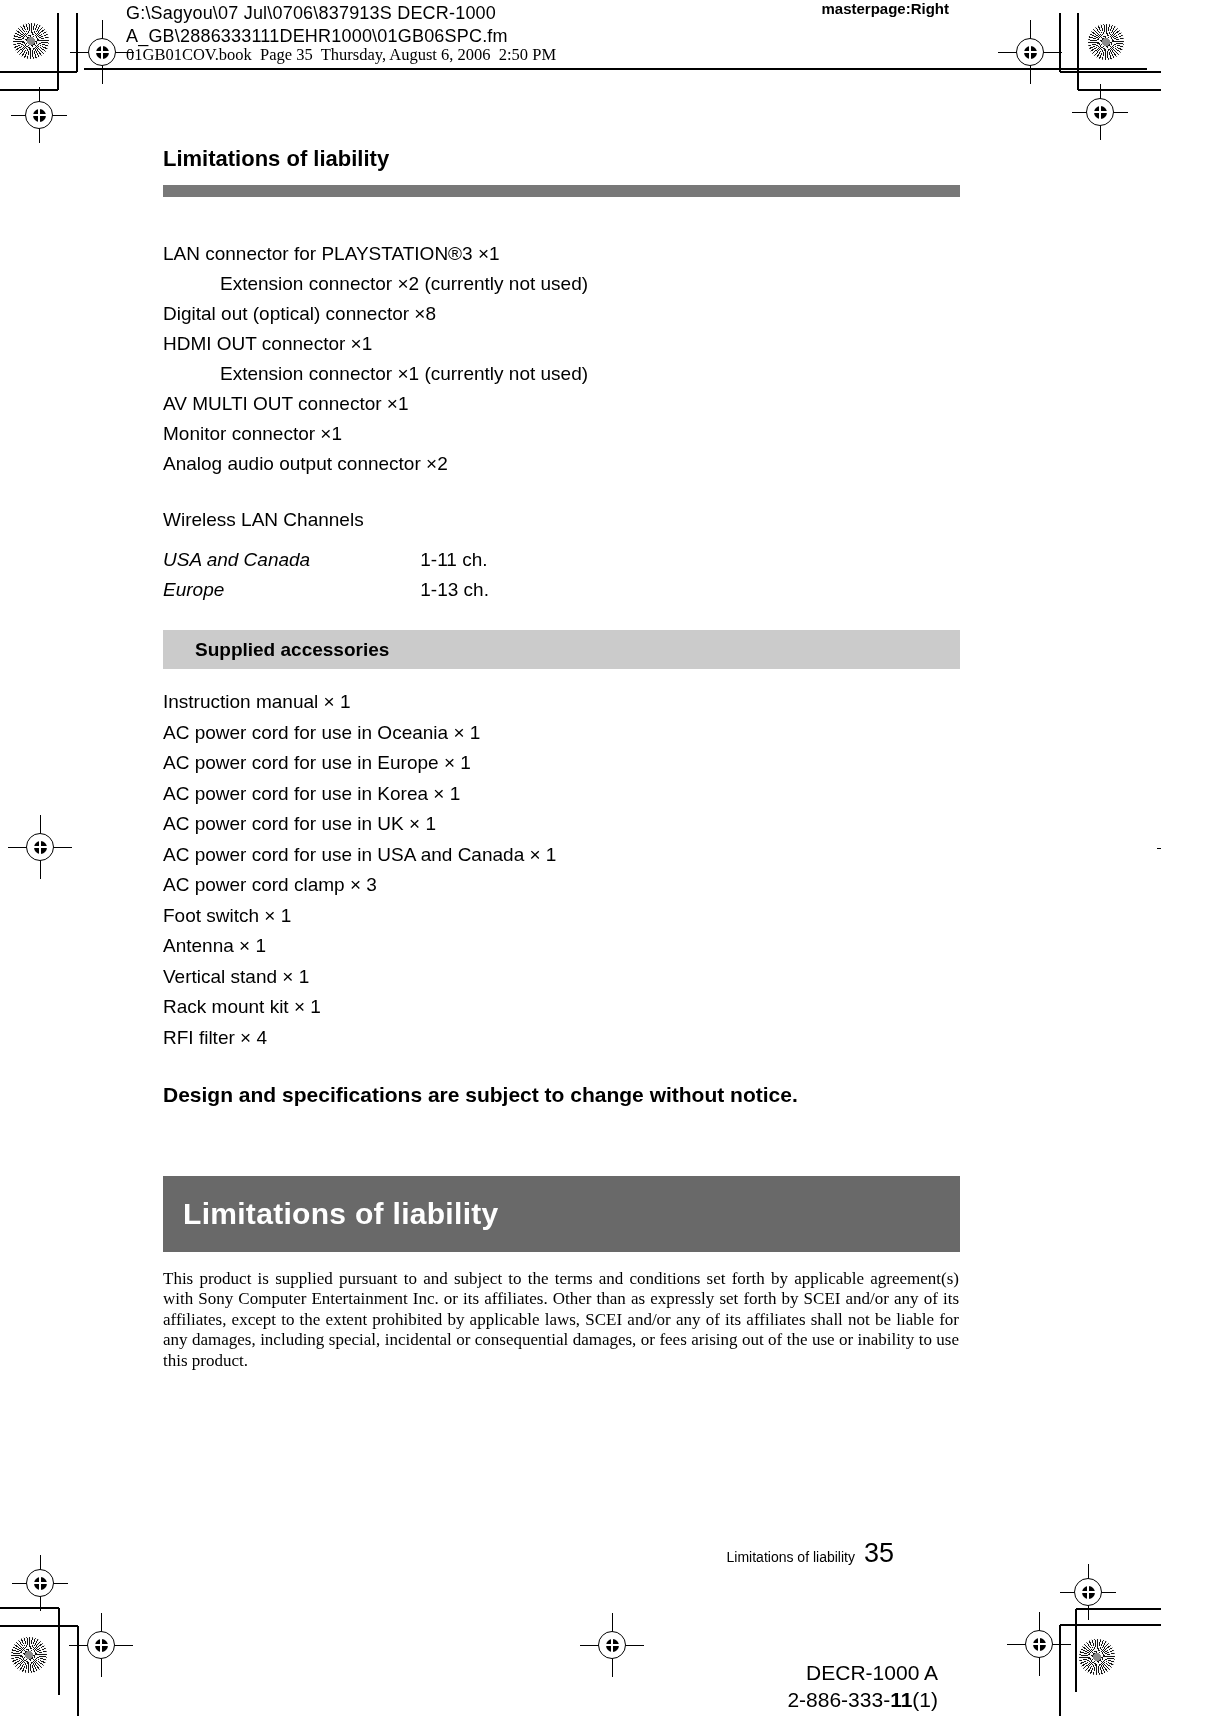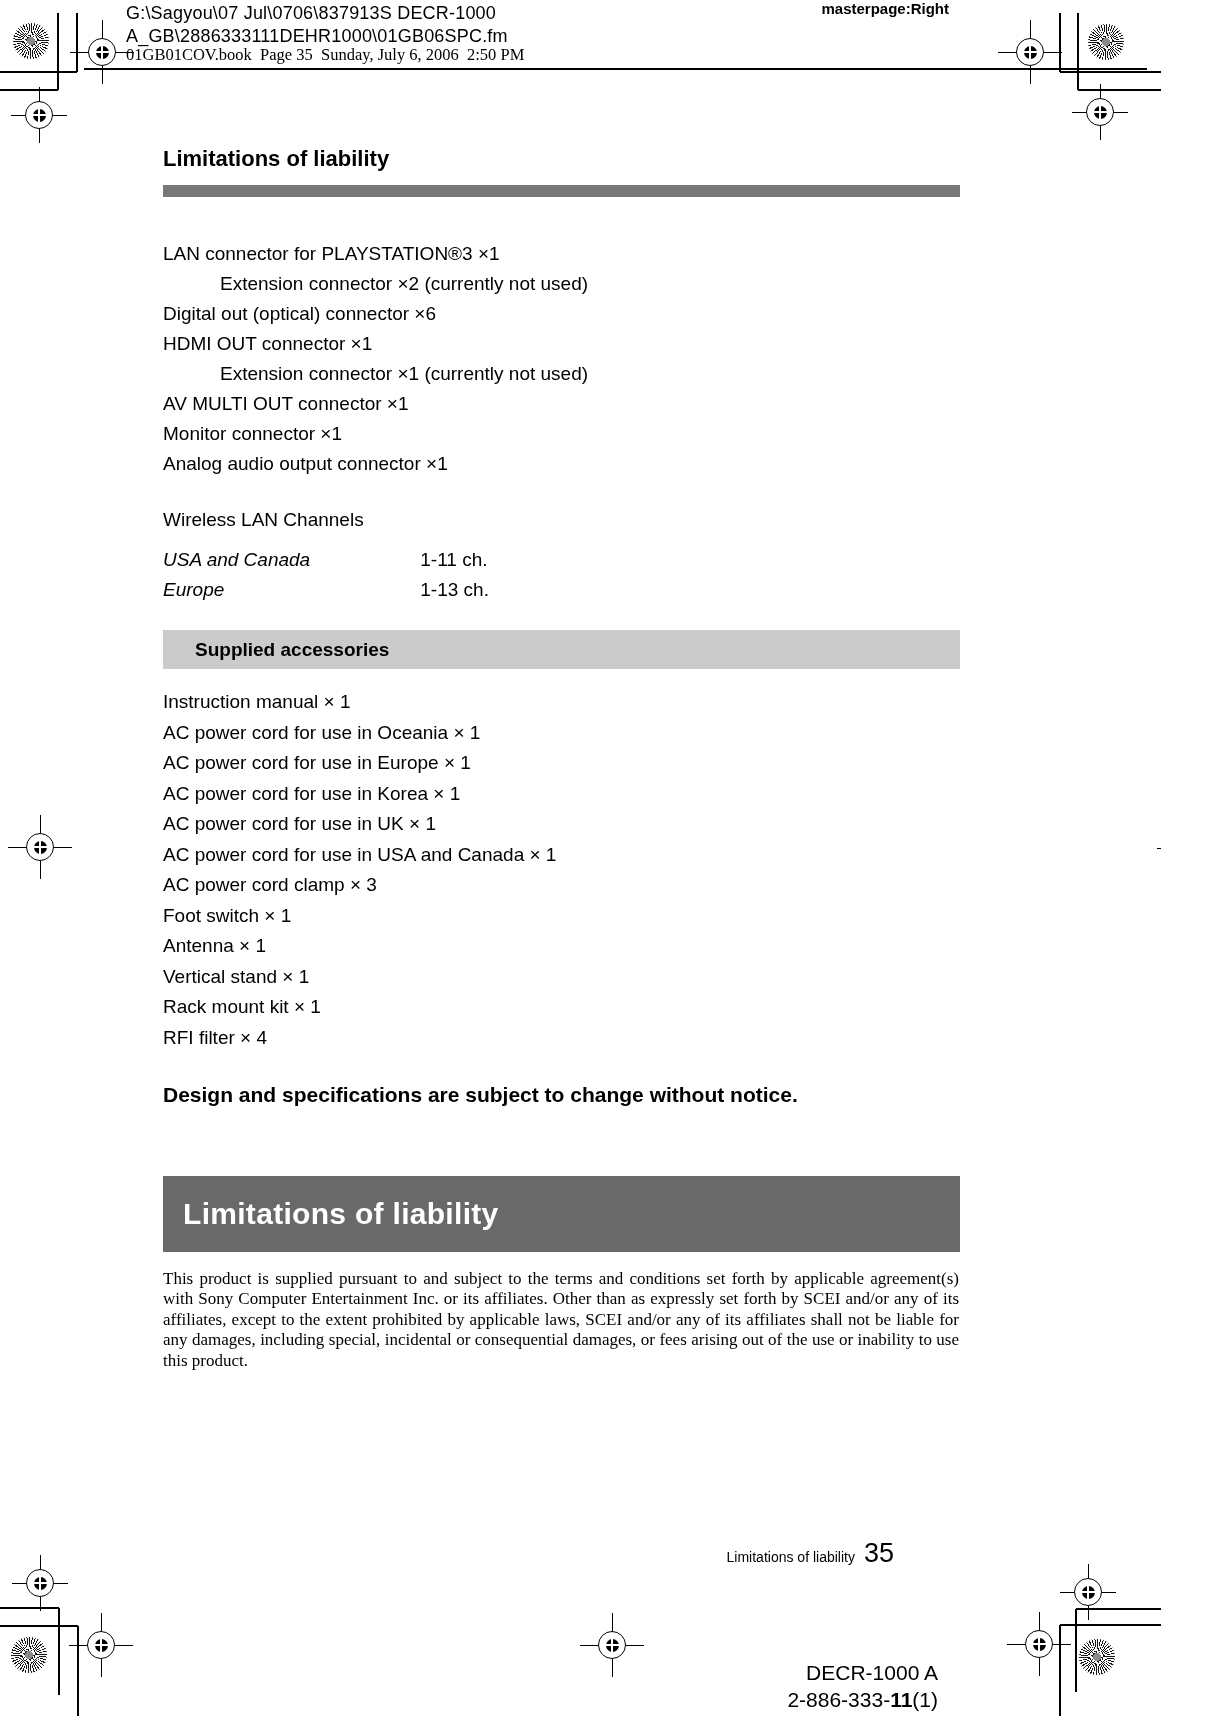--- a/index.html
+++ b/index.html
@@ -159,35 +159,35 @@
   <div class="cl" style="left:1076px;top:1608px;width:153px;height:2px;"></div>
   <div class="cl" style="left:1060px;top:1624px;width:169px;height:2px;"></div>
   <div class="cl" style="left:1075px;top:1609px;width:2px;height:83px;"></div>
   <div class="cl" style="left:1059px;top:1625px;width:2px;height:91px;"></div>
 
   <div class="path">
     <div>G:\Sagyou\07 Jul\0706\837913S DECR-1000</div>
     <div>A_GB\2886333111DEHR1000\01GB06SPC.fm</div>
   </div>
   <div class="masterpage">masterpage:Right</div>
-  <div class="bookline">01GB01COV.book  Page 35  Sunday, July 6, 2006  2:50 PM</div>
+  <div class="bookline">01GB01COV.book  Page 35  Thursday, August 6, 2006  2:50 PM</div>
   <div class="rule"></div>
 
   <h1 class="title">Limitations of liability</h1>
   <div class="titlebar"></div>
 
   <div class="connectors">
     <div class="bl">LAN connector for PLAYSTATION®3 ×1</div>
     <div class="bl ind">Extension connector ×2 (currently not used)</div>
-    <div class="bl">Digital out (optical) connector ×6</div>
+    <div class="bl">Digital out (optical) connector ×8</div>
     <div class="bl">HDMI OUT connector ×1</div>
     <div class="bl ind">Extension connector ×1 (currently not used)</div>
     <div class="bl">AV MULTI OUT connector ×1</div>
     <div class="bl">Monitor connector ×1</div>
-    <div class="bl">Analog audio output connector ×1</div>
+    <div class="bl">Analog audio output connector ×2</div>
   </div>
 
   <div class="subhead" style="top:509px;">Wireless LAN Channels</div>
   <div class="wrow" style="top:545px;">
     <span class="wreg">USA and Canada</span>
     <span class="wch">1-11 ch.</span>
   </div>
   <div class="wrow" style="top:575px;">
     <span class="wreg">Europe</span>
     <span class="wch">1-13 ch.</span>

